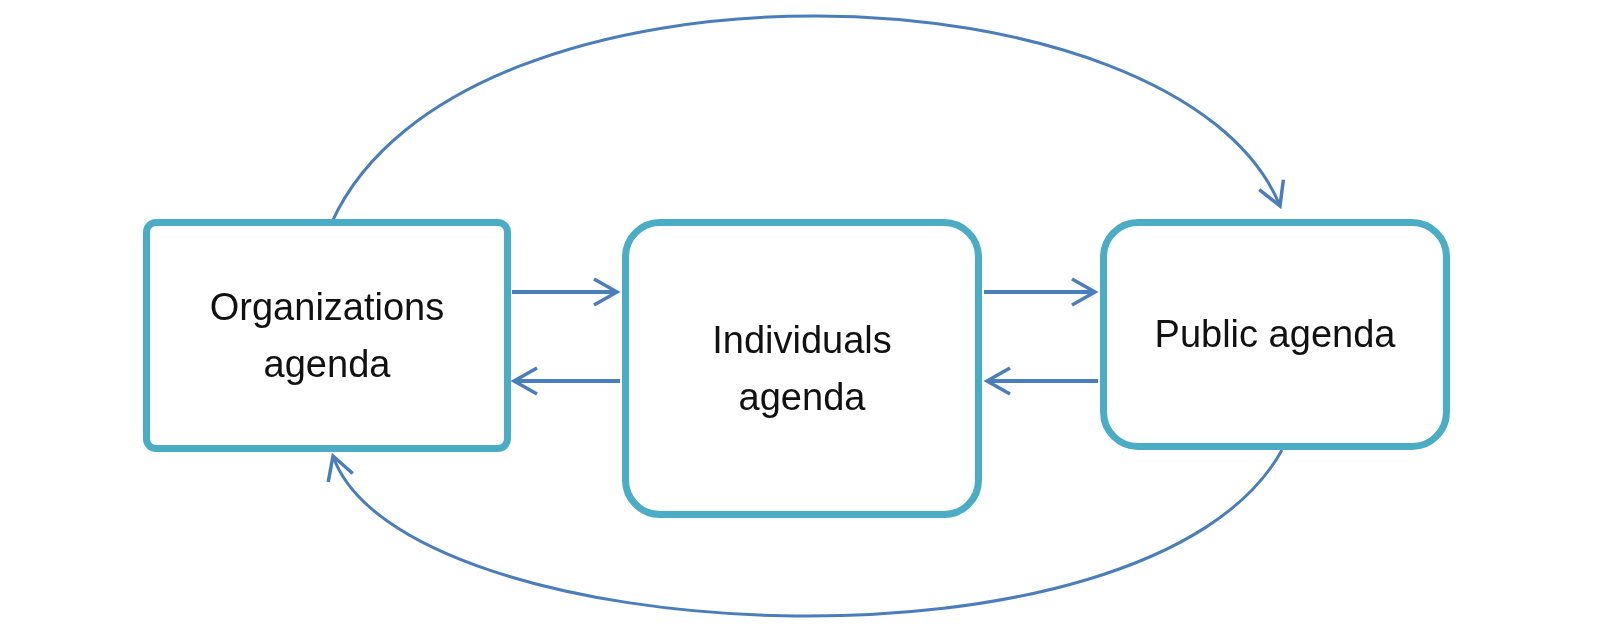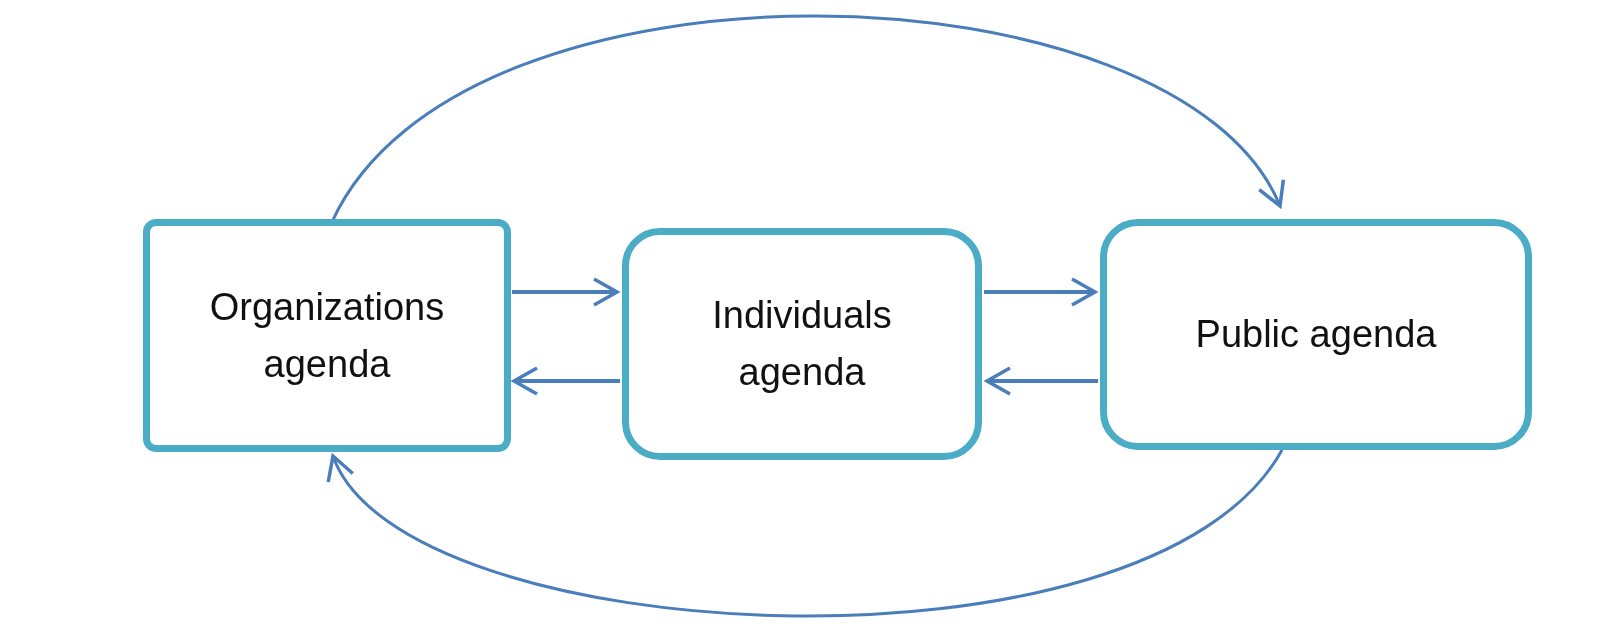--- a/index.html
+++ b/index.html
@@ -54,22 +54,22 @@
     <path class="edge straight" marker-end="url(#arrowOpen)" d="M984,292 L1095,292"></path>
 
     <path class="edge straight" marker-end="url(#arrowOpen)" d="M1098,381 L987,381"></path>
   </svg>
 
   <div class="node" style="left:143px;top:219px;width:368px;height:233px;border-radius:13px;">
     <span class="node-label">Organizations
 agenda</span>
   </div>
 
-  <div class="node" style="left:622px;top:228px;width:360px;height:232px;">
+  <div class="node" style="left:622px;top:219px;width:360px;height:299px;">
     <span class="node-label">Individuals
 agenda</span>
   </div>
 
-  <div class="node" style="left:1100px;top:219px;width:432px;height:231px;">
+  <div class="node" style="left:1100px;top:219px;width:350px;height:231px;">
     <span class="node-label">Public agenda</span>
   </div>
 
 </div>
 
 </body></html>

